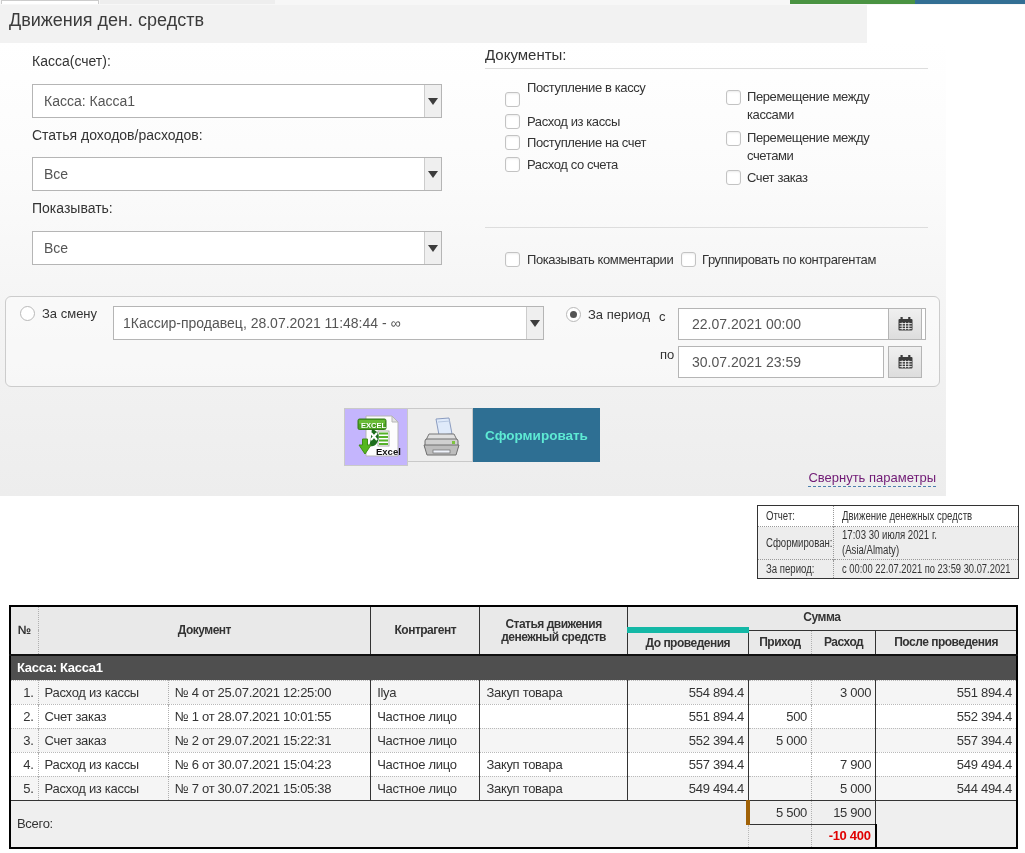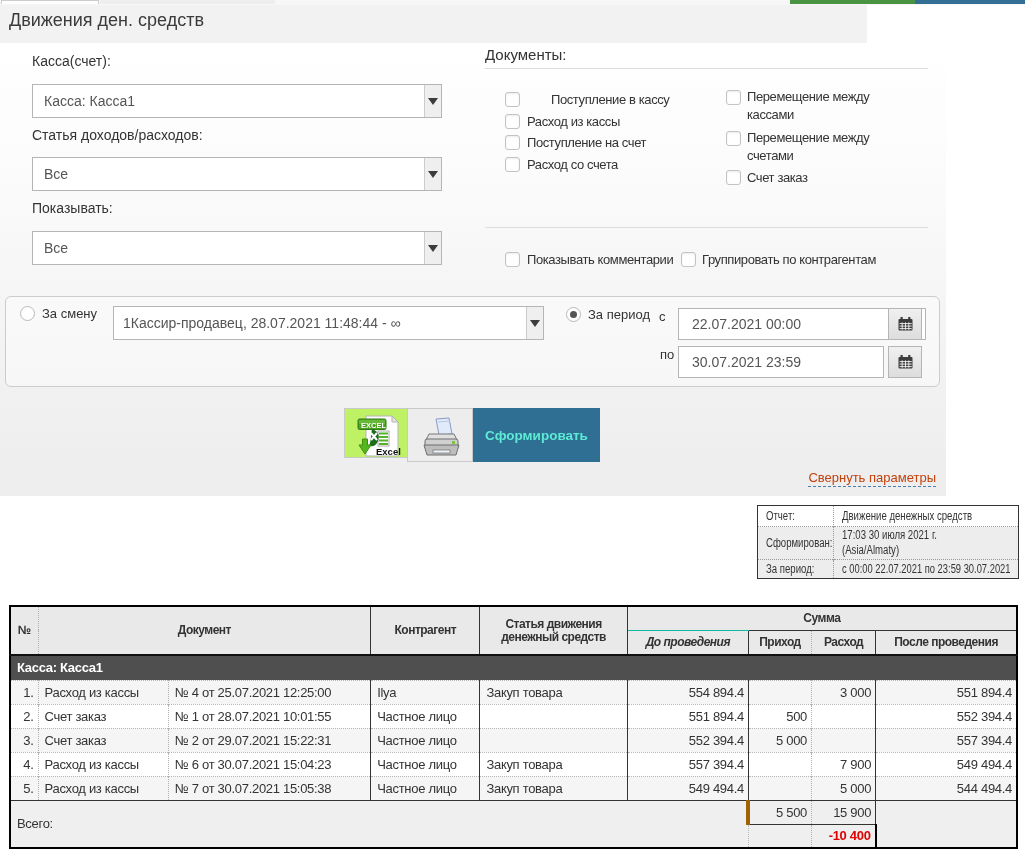--- a/index.html
+++ b/index.html
@@ -39,25 +39,25 @@
 .radio.on:after { content:""; position:absolute; left:3px; top:3px; width:7px; height:7px; border-radius:50%; background:#555; }
 
 #periodbox { left:5px; top:253px; width:935px; height:91px; border:1px solid #ccc; border-radius:6px; background:rgba(255,255,255,0.45); }
 
 .inp { position:absolute; background:#fff; border:1px solid #b5b5b5; }
 .inp span { position:absolute; left:13px; top:0; bottom:0; display:flex; align-items:center; font-size:14px; color:#555; white-space:nowrap; }
 .calbtn { position:absolute; background:linear-gradient(#f0f0f0,#ddd); border:1px solid #b5b5b5; display:flex; align-items:center; justify-content:center; }
 #btn-excel svg, #btn-print svg { position:absolute; left:0; top:0; }
 
 
-#btn-excel { left:344px; top:408px; width:64px; height:50px; background:#bef264; border:1px solid #c9c9c9; }
+#btn-excel { left:344px; top:408px; width:64px; height:58px; background:#c4b5fd; border:1px solid #c9c9c9; }
 #btn-print { left:407px; top:408px; width:66px; height:54px; background:#ededed; border:1px solid #c9c9c9; }
 #btn-go { left:473px; top:408px; width:127px; height:54px; background:#2e6f93; color:#5eead4; font-size:13.5px; font-weight:bold; display:flex; align-items:center; justify-content:center; }
 
-#collapse { right:89px; top:470px; font-size:13px; color:#c2410c; border-bottom:1px dashed #4d7fae; padding-bottom:1px; }
+#collapse { right:89px; top:470px; font-size:13px; color:#701a75; border-bottom:1px dashed #4d7fae; padding-bottom:1px; }
 
 
 #info { left:757px; top:505px; border-collapse:collapse; table-layout:fixed; width:262px; font-size:12px; color:#333; border:1px solid #333; }
 #info td { padding:0 6px 0 8px; vertical-align:middle; }
 #info td.c2 { border-left:1px dotted #999; }
 #info tr + tr td { border-top:1px dotted #999; }
 #info tr.g td { background:#ededed; }
 #info .cnd { display:inline-block; white-space:nowrap; transform:scaleX(0.8); transform-origin:0 50%; line-height:15px; }
 #info .cnd.xl { transform:scaleX(0.78); }
 
@@ -112,21 +112,21 @@
     <div class="flabel" style="left:32px; top:157px;">Показывать:</div>
     <div class="sel" style="left:32px; top:188px; width:410px; height:34px;">
         <span class="txt">Все</span>
         <span class="arr"></span>
       </div>
 
     <div class="flabel" style="left:485px; top:3px; font-size:15px;">Документы:</div>
     <div class="hline" style="left:485px; top:25px; width:443px;"></div>
 
     <div class="cb" style="left:505px; top:49px;"></div>
-    <div class="cblab" style="left:527px; top:46px;margin-left:24px;">Поступление в кассу</div>
+    <div class="cblab" style="left:527px; top:34px;">Поступление в кассу</div>
     <div class="cb" style="left:505px; top:71px;"></div>
     <div class="cblab" style="left:527px; top:68px;">Расход из кассы</div>
     <div class="cb" style="left:505px; top:92px;"></div>
     <div class="cblab" style="left:527px; top:89px;">Поступление на счет</div>
     <div class="cb" style="left:505px; top:114px;"></div>
     <div class="cblab" style="left:527px; top:111px;">Расход со счета</div>
 
     <div class="cb" style="left:726px; top:47px;"></div>
     <div class="cblab" style="left:747px; top:45px; width:128px; line-height:18px;">Перемещение между кассами</div>
     <div class="cb" style="left:726px; top:88px;"></div>
@@ -256,21 +256,21 @@
     </colgroup>
     <thead>
       <tr class="h1">
         <th rowspan="2">№</th>
         <th rowspan="2" colspan="2" class="bl-d">Документ</th>
         <th rowspan="2" class="bl-s">Контрагент</th>
         <th rowspan="2" class="bl-s">Статья движения<br>денежный средств</th>
         <th colspan="4" class="bl-s">Сумма</th>
       </tr>
       <tr class="h2">
-        <th class="bl-s" style="border-top:1px solid #14b8a6;font-style:italic;">До проведения</th>
+        <th class="bl-s" style="border-top:6px solid #14b8a6;">До проведения</th>
         <th class="bl-s" style="border-top:1px solid #333;">Приход</th>
         <th class="bl-d" style="border-top:1px solid #333;">Расход</th>
         <th class="bl-s" style="border-top:1px solid #333;">После проведения</th>
       </tr>
     </thead>
     <tbody>
       <tr class="grp">
           <td colspan="9">Касса: Касса1</td>
         </tr>
       <tr class="odd">

